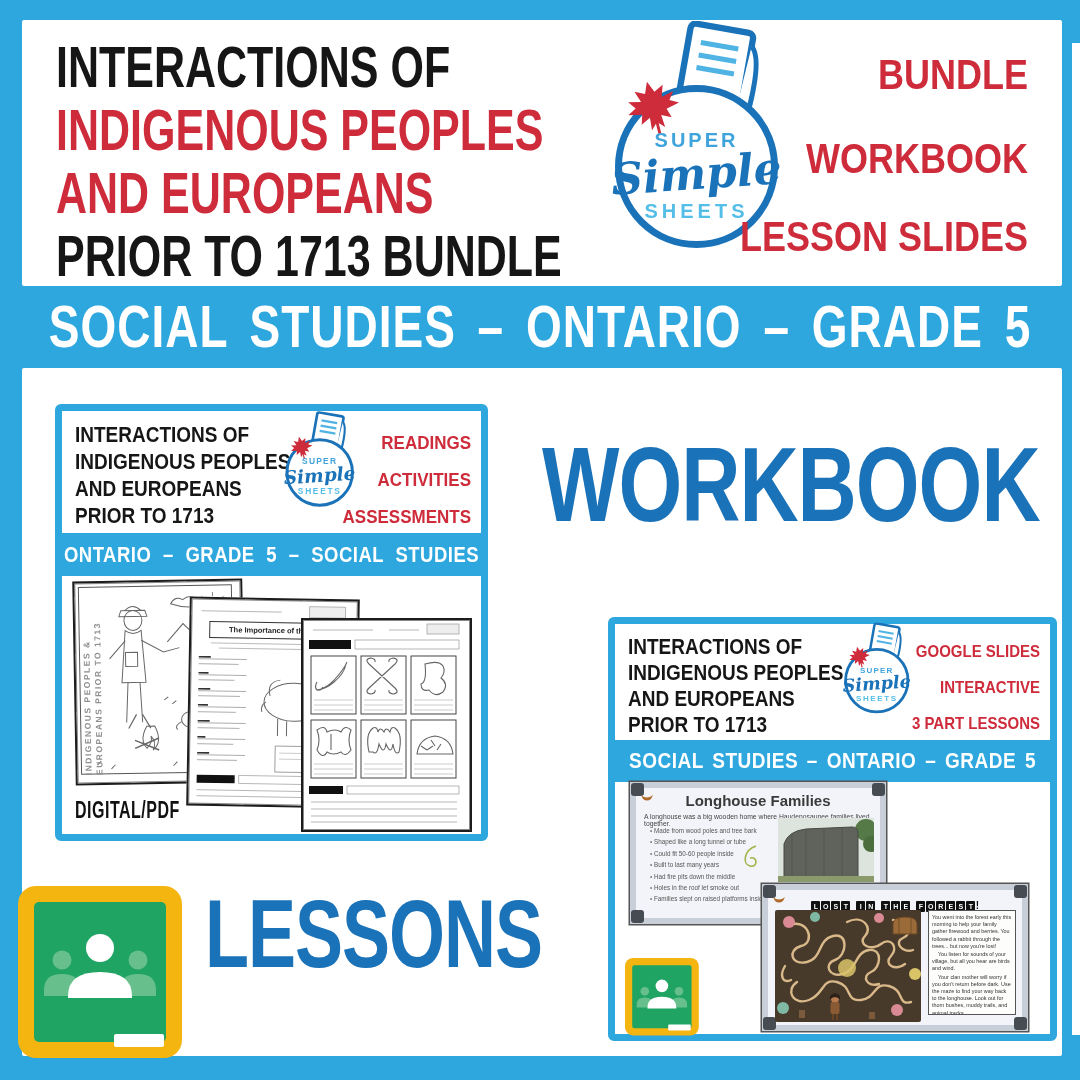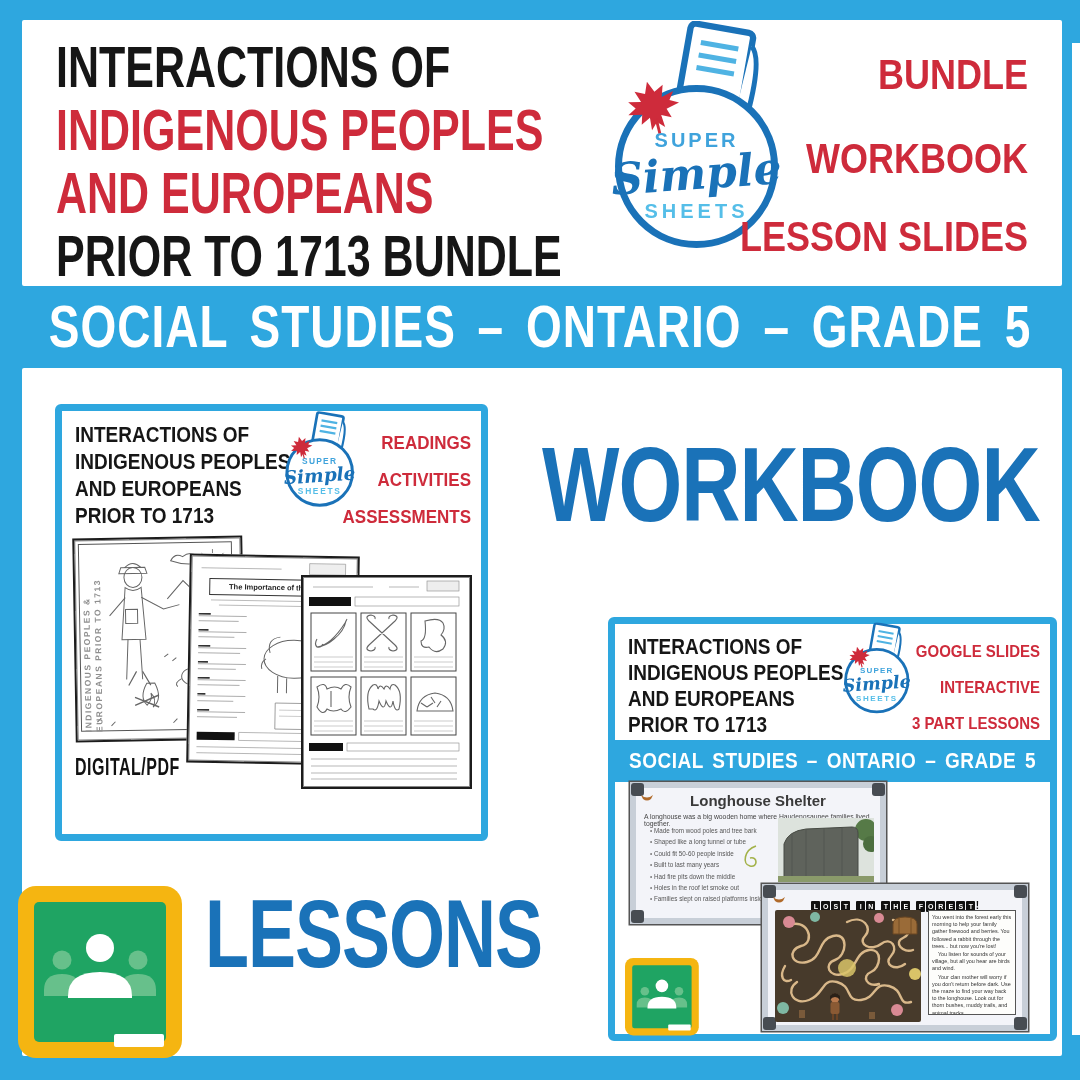--- a/index.html
+++ b/index.html
@@ -233,20 +233,23 @@
           <div class="logo-super">SUPER</div>
           <div class="logo-simple">Simple</div>
           <div class="logo-sheets">SHEETS</div>
         </div>
       </div>
       <div class="abs t-feat" style="top:22px;">READINGS</div>
       <div class="abs t-feat" style="top:59px;">ACTIVITIES</div>
       <div class="abs t-feat" style="top:96px;">ASSESSMENTS</div>
     </div>
 
+    <div class="t-band">
+      <div class="t-band-text">ONTARIO – GRADE 5 – SOCIAL STUDIES</div>
+    </div>
 
     <div class="t-body">
 
       <div class="abs page page1">
         <svg class="abs" style="left:0;top:0;" width="161" height="195" viewBox="0 0 161 195">
           <rect x="4" y="4" width="153" height="187" fill="none" stroke="#555" stroke-width="1"></rect>
           <g fill="none" stroke="#666" stroke-width="1">
             <circle cx="138" cy="26" r="7"></circle>
             <g stroke-width="0.8">
               <line x1="138" y1="15" x2="138" y2="11"></line>
@@ -438,21 +441,21 @@
     <div class="t-body">
 
       <div class="abs board slide1">
         <div class="abs corner c-tl"></div>
         <div class="abs corner c-tr"></div>
         <div class="abs corner c-bl"></div>
         <div class="abs corner c-br"></div>
         <svg class="abs slide-logo" viewBox="0 0 14 11">
           <path d="M1,4 q6,5 12,0 l-2,4 q-4,3 -8,0 Z" fill="#b06a2a"></path>
         </svg>
-        <div class="abs s1-title">Longhouse Shelter</div>
+        <div class="abs s1-title">Longhouse Families</div>
         <div class="abs s1-intro">A longhouse was a big wooden home where Haudenosaunee families lived together.</div>
         <div class="abs s1-bullets">
             <div class="s1-bullet">Made from wood poles and tree bark</div>
             <div class="s1-bullet">Shaped like a long tunnel or tube</div>
             <div class="s1-bullet">Could fit 50-60 people inside</div>
             <div class="s1-bullet">Built to last many years</div>
             <div class="s1-bullet">Had fire pits down the middle</div>
             <div class="s1-bullet">Holes in the roof let smoke out</div>
             <div class="s1-bullet">Families slept on raised platforms inside</div>
           </div>

